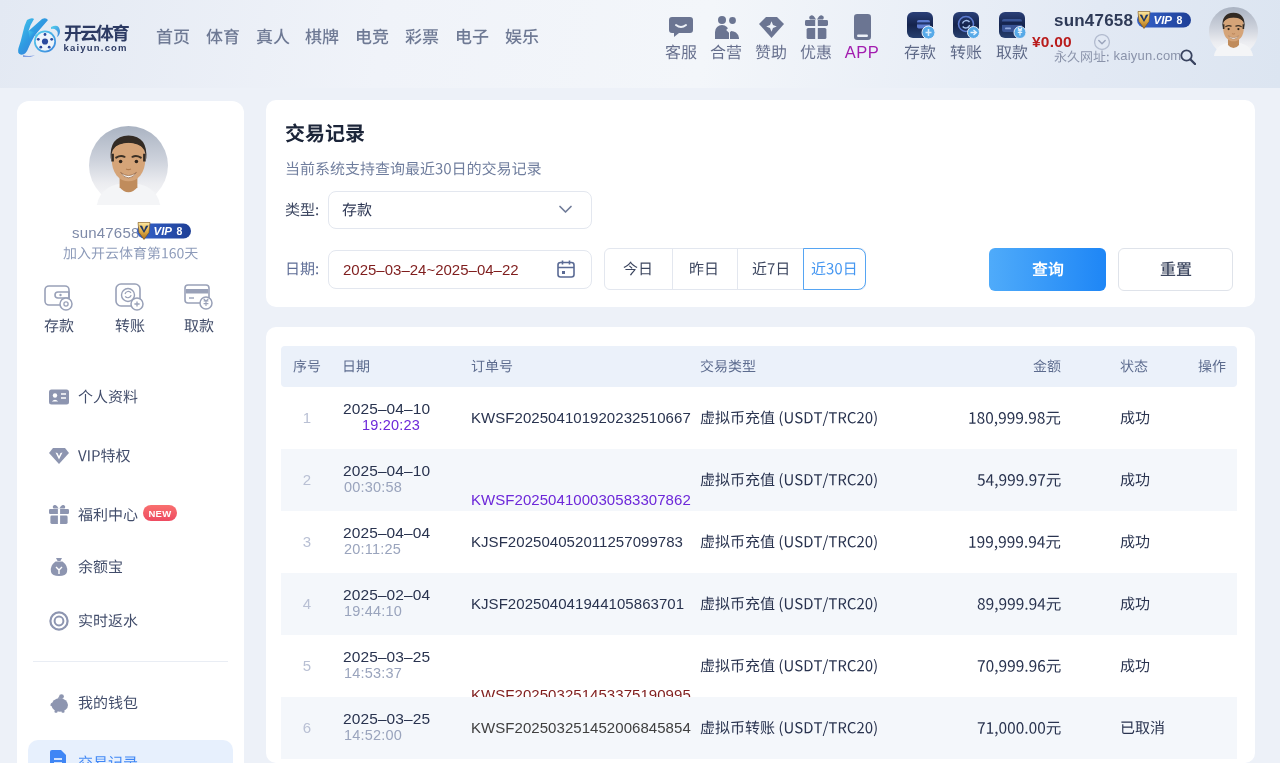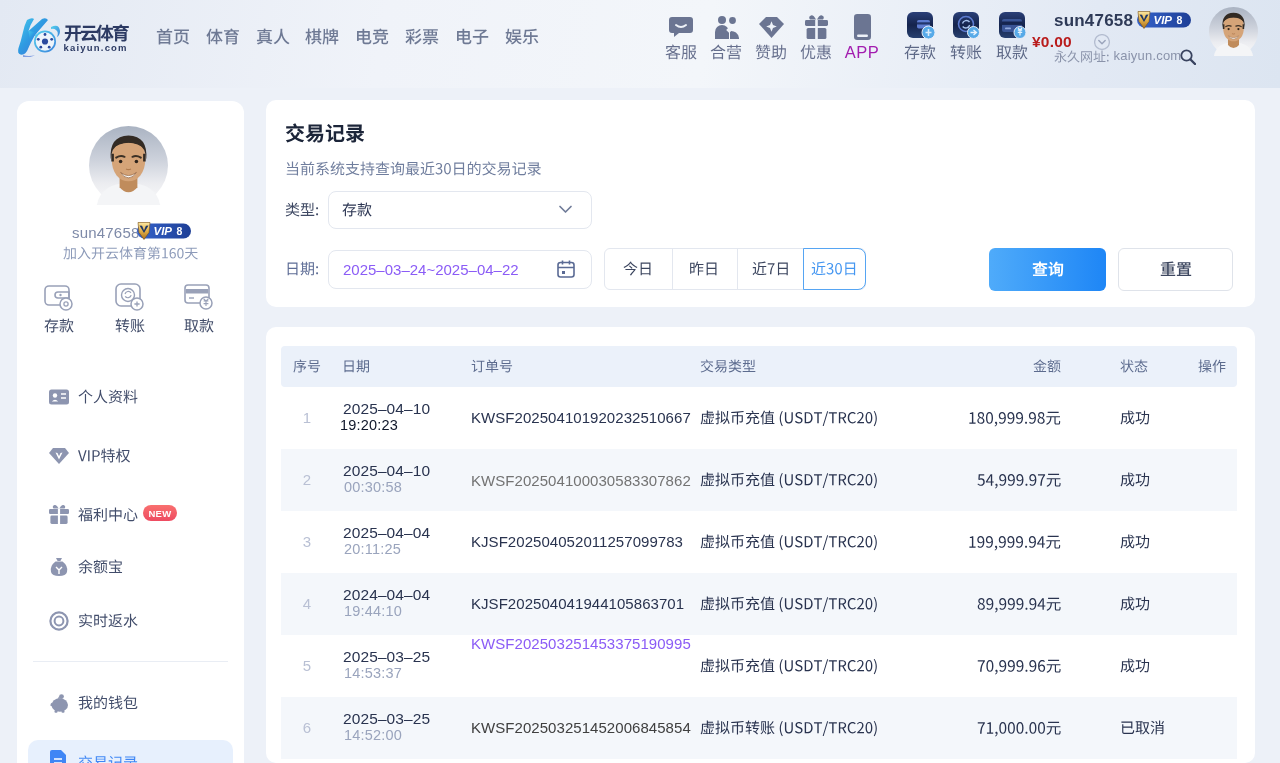--- a/index.html
+++ b/index.html
@@ -483,21 +483,21 @@
     <path d="M2 3.5 7.5 9 13 3.5" stroke="#707c99" stroke-width="1.7" stroke-linecap="round" stroke-linejoin="round"></path>
   </svg>
 <div style="position:absolute;left:285.0px;top:261.4px">
     <svg style="position:absolute;overflow:visible" width="34.2" height="15" viewBox="0 -0.88 2.278 1" fill="#5d6c95">
       <use href="#g91"></use>
       <use href="#g94" x="1.000"></use>
       <use href="#g36" x="2.000"></use>
     </svg>
   </div>
 <div style="position:absolute;left:328px;top:250px;width:264px;height:39px;background:#fff;border:1px solid #e3e7ef;border-radius:8px"></div>
-<div style="position:absolute;left:343px;top:260.9px;font:400 15px 'Liberation Sans',sans-serif;line-height:17.2px;color:#8b5cf6;white-space:nowrap">2025–03–24~2025–04–22</div>
+<div style="position:absolute;left:343px;top:260.9px;font:400 15px 'Liberation Sans',sans-serif;line-height:17.2px;color:#7f1d1d;white-space:nowrap">2025–03–24~2025–04–22</div>
 <svg style="position:absolute;left:557px;top:260px" width="19" height="19" viewBox="0 0 19 19" fill="none">
     <rect x="1" y="2.5" width="16" height="14.5" rx="2.5" stroke="#5a6a94" stroke-width="1.6"></rect>
     <path d="M5.5 0.5v4M12.5 0.5v4M1 7.5h16" stroke="#5a6a94" stroke-width="1.6"></path>
     <path d="M5 11h3v3H5Z" fill="#5a6a94"></path>
   </svg>
 <div style="position:absolute;left:604px;top:248px;width:262px;height:42px;background:#fff;border:1px solid #e3e7ef;border-radius:6px"></div>
 <div style="position:absolute;left:672px;top:248px;width:1px;height:42px;background:#e3e7ef"></div>
 <div style="position:absolute;left:737px;top:248px;width:1px;height:42px;background:#e3e7ef"></div>
 <div style="position:absolute;left:623.0px;top:261.4px">
     <svg style="position:absolute;overflow:visible" width="30.0" height="15" viewBox="0 -0.88 2.000 1" fill="#3c465f">
@@ -583,21 +583,21 @@
     </svg>
   </div>
 <div style="position:absolute;left:1198.0px;top:359.4px">
     <svg style="position:absolute;overflow:visible" width="28.0" height="14" viewBox="0 -0.88 2.000 1" fill="#5c6b8e">
       <use href="#g109"></use>
       <use href="#g110" x="1.000"></use>
     </svg>
   </div>
 <div style="position:absolute;left:307px;transform:translateX(-50%);top:409.4px;font:400 15px 'Liberation Sans',sans-serif;line-height:17.2px;color:#b9c0d4;white-space:nowrap">1</div>
 <div style="position:absolute;left:343px;top:400.1px;font:400 15.5px 'Liberation Sans',sans-serif;line-height:17.8px;color:#29334f;letter-spacing:0.1px;white-space:nowrap">2025–04–10</div>
-<div style="position:absolute;left:340px;top:417.2px;font:400 14.5px 'Liberation Sans',sans-serif;line-height:16.7px;color:#0f172a;letter-spacing:0.2px;white-space:nowrap">19:20:23</div>
+<div style="position:absolute;left:362px;top:417.2px;font:400 14.5px 'Liberation Sans',sans-serif;line-height:16.7px;color:#6d28d9;letter-spacing:0.2px;white-space:nowrap">19:20:23</div>
 <div style="position:absolute;left:471px;top:409.4px;font:400 15px 'Liberation Sans',sans-serif;line-height:17.2px;color:#29334f;letter-spacing:0.05px;white-space:nowrap">KWSF202504101920232510667</div>
 <div style="position:absolute;left:700.0px;top:410.4px">
     <svg style="position:absolute;overflow:visible" width="178.2" height="15" viewBox="0 -0.88 11.878 1" fill="#29334f">
       <use href="#g111"></use>
       <use href="#g112" x="1.000"></use>
       <use href="#g113" x="2.000"></use>
       <use href="#g114" x="3.000"></use>
       <use href="#g115" x="4.000"></use>
       <use href="#g117" x="5.224"></use>
       <use href="#g118" x="5.562"></use>
@@ -631,21 +631,21 @@
 <div style="position:absolute;left:1120.0px;top:410.4px">
     <svg style="position:absolute;overflow:visible" width="30.0" height="15" viewBox="0 -0.88 2.000 1" fill="#29334f">
       <use href="#g132"></use>
       <use href="#g133" x="1.000"></use>
     </svg>
   </div>
 <div style="position:absolute;left:281px;top:449px;width:956px;height:62px;background:#f4f7fb"></div>
 <div style="position:absolute;left:307px;transform:translateX(-50%);top:471.4px;font:400 15px 'Liberation Sans',sans-serif;line-height:17.2px;color:#b9c0d4;white-space:nowrap">2</div>
 <div style="position:absolute;left:343px;top:462.1px;font:400 15.5px 'Liberation Sans',sans-serif;line-height:17.8px;color:#29334f;letter-spacing:0.1px;white-space:nowrap">2025–04–10</div>
 <div style="position:absolute;left:344px;top:479.2px;font:400 14.5px 'Liberation Sans',sans-serif;line-height:16.7px;color:#9aa4bd;letter-spacing:0.2px;white-space:nowrap">00:30:58</div>
-<div style="position:absolute;left:471px;top:472px;font:400 15px 'Liberation Sans',sans-serif;line-height:17.2px;color:#737373;letter-spacing:0.05px;white-space:nowrap">KWSF202504100030583307862</div>
+<div style="position:absolute;left:471px;top:491px;font:400 15px 'Liberation Sans',sans-serif;line-height:17.2px;color:#6d28d9;letter-spacing:0.05px;white-space:nowrap">KWSF202504100030583307862</div>
 <div style="position:absolute;left:700.0px;top:472.4px">
     <svg style="position:absolute;overflow:visible" width="178.2" height="15" viewBox="0 -0.88 11.878 1" fill="#29334f">
       <use href="#g111"></use>
       <use href="#g112" x="1.000"></use>
       <use href="#g113" x="2.000"></use>
       <use href="#g114" x="3.000"></use>
       <use href="#g115" x="4.000"></use>
       <use href="#g117" x="5.224"></use>
       <use href="#g118" x="5.562"></use>
       <use href="#g119" x="6.283"></use>
@@ -721,21 +721,21 @@
     </svg>
   </div>
 <div style="position:absolute;left:1120.0px;top:534.4px">
     <svg style="position:absolute;overflow:visible" width="30.0" height="15" viewBox="0 -0.88 2.000 1" fill="#29334f">
       <use href="#g132"></use>
       <use href="#g133" x="1.000"></use>
     </svg>
   </div>
 <div style="position:absolute;left:281px;top:573px;width:956px;height:62px;background:#f4f7fb"></div>
 <div style="position:absolute;left:307px;transform:translateX(-50%);top:595.4px;font:400 15px 'Liberation Sans',sans-serif;line-height:17.2px;color:#b9c0d4;white-space:nowrap">4</div>
-<div style="position:absolute;left:343px;top:586.1px;font:400 15.5px 'Liberation Sans',sans-serif;line-height:17.8px;color:#29334f;letter-spacing:0.1px;white-space:nowrap">2024–04–04</div>
+<div style="position:absolute;left:343px;top:586.1px;font:400 15.5px 'Liberation Sans',sans-serif;line-height:17.8px;color:#29334f;letter-spacing:0.1px;white-space:nowrap">2025–02–04</div>
 <div style="position:absolute;left:344px;top:603.2px;font:400 14.5px 'Liberation Sans',sans-serif;line-height:16.7px;color:#9aa4bd;letter-spacing:0.2px;white-space:nowrap">19:44:10</div>
 <div style="position:absolute;left:471px;top:595.4px;font:400 15px 'Liberation Sans',sans-serif;line-height:17.2px;color:#29334f;letter-spacing:0.05px;white-space:nowrap">KJSF202504041944105863701</div>
 <div style="position:absolute;left:700.0px;top:596.4px">
     <svg style="position:absolute;overflow:visible" width="178.2" height="15" viewBox="0 -0.88 11.878 1" fill="#29334f">
       <use href="#g111"></use>
       <use href="#g112" x="1.000"></use>
       <use href="#g113" x="2.000"></use>
       <use href="#g114" x="3.000"></use>
       <use href="#g115" x="4.000"></use>
       <use href="#g117" x="5.224"></use>
@@ -768,21 +768,21 @@
   </div>
 <div style="position:absolute;left:1120.0px;top:596.4px">
     <svg style="position:absolute;overflow:visible" width="30.0" height="15" viewBox="0 -0.88 2.000 1" fill="#29334f">
       <use href="#g132"></use>
       <use href="#g133" x="1.000"></use>
     </svg>
   </div>
 <div style="position:absolute;left:307px;transform:translateX(-50%);top:657.4px;font:400 15px 'Liberation Sans',sans-serif;line-height:17.2px;color:#b9c0d4;white-space:nowrap">5</div>
 <div style="position:absolute;left:343px;top:648.1px;font:400 15.5px 'Liberation Sans',sans-serif;line-height:17.8px;color:#29334f;letter-spacing:0.1px;white-space:nowrap">2025–03–25</div>
 <div style="position:absolute;left:344px;top:665.2px;font:400 14.5px 'Liberation Sans',sans-serif;line-height:16.7px;color:#9aa4bd;letter-spacing:0.2px;white-space:nowrap">14:53:37</div>
-<div style="position:absolute;left:471px;top:635px;font:400 15px 'Liberation Sans',sans-serif;line-height:17.2px;color:#8b5cf6;letter-spacing:0.05px;white-space:nowrap">KWSF202503251453375190995</div>
+<div style="position:absolute;left:471px;top:686px;font:400 15px 'Liberation Sans',sans-serif;line-height:17.2px;color:#7f1d1d;letter-spacing:0.05px;white-space:nowrap">KWSF202503251453375190995</div>
 <div style="position:absolute;left:700.0px;top:658.4px">
     <svg style="position:absolute;overflow:visible" width="178.2" height="15" viewBox="0 -0.88 11.878 1" fill="#29334f">
       <use href="#g111"></use>
       <use href="#g112" x="1.000"></use>
       <use href="#g113" x="2.000"></use>
       <use href="#g114" x="3.000"></use>
       <use href="#g115" x="4.000"></use>
       <use href="#g117" x="5.224"></use>
       <use href="#g118" x="5.562"></use>
       <use href="#g119" x="6.283"></use>

